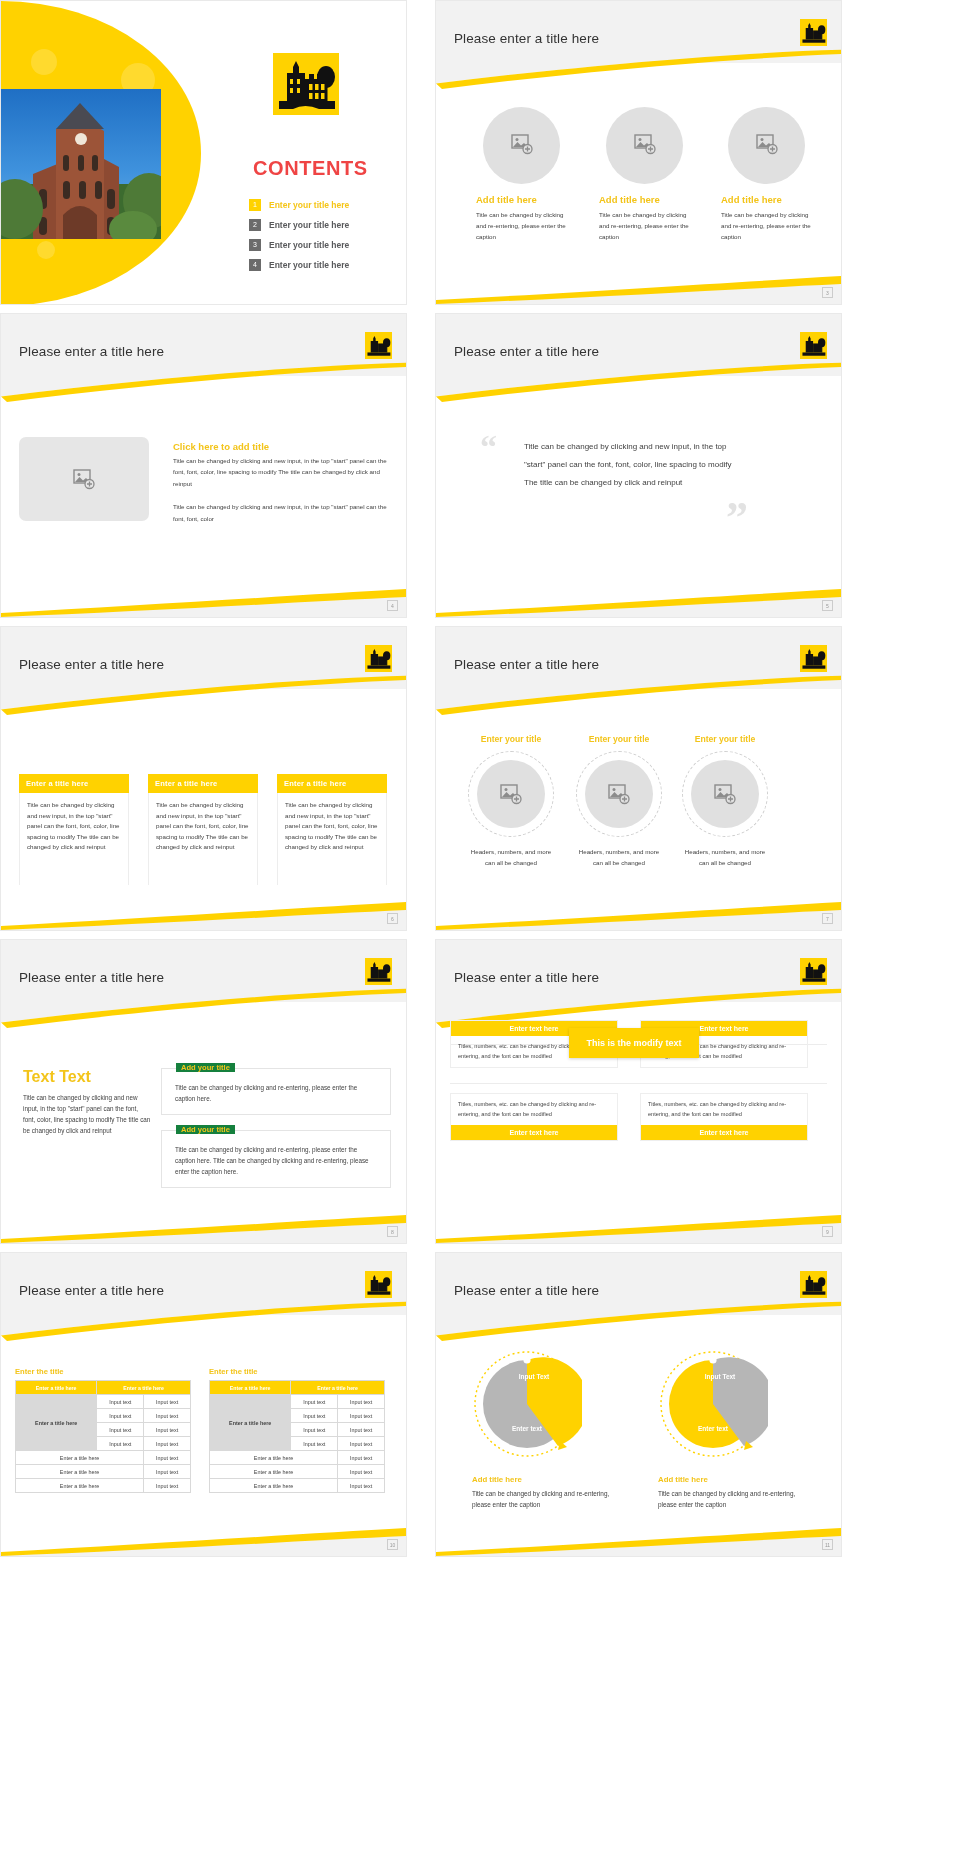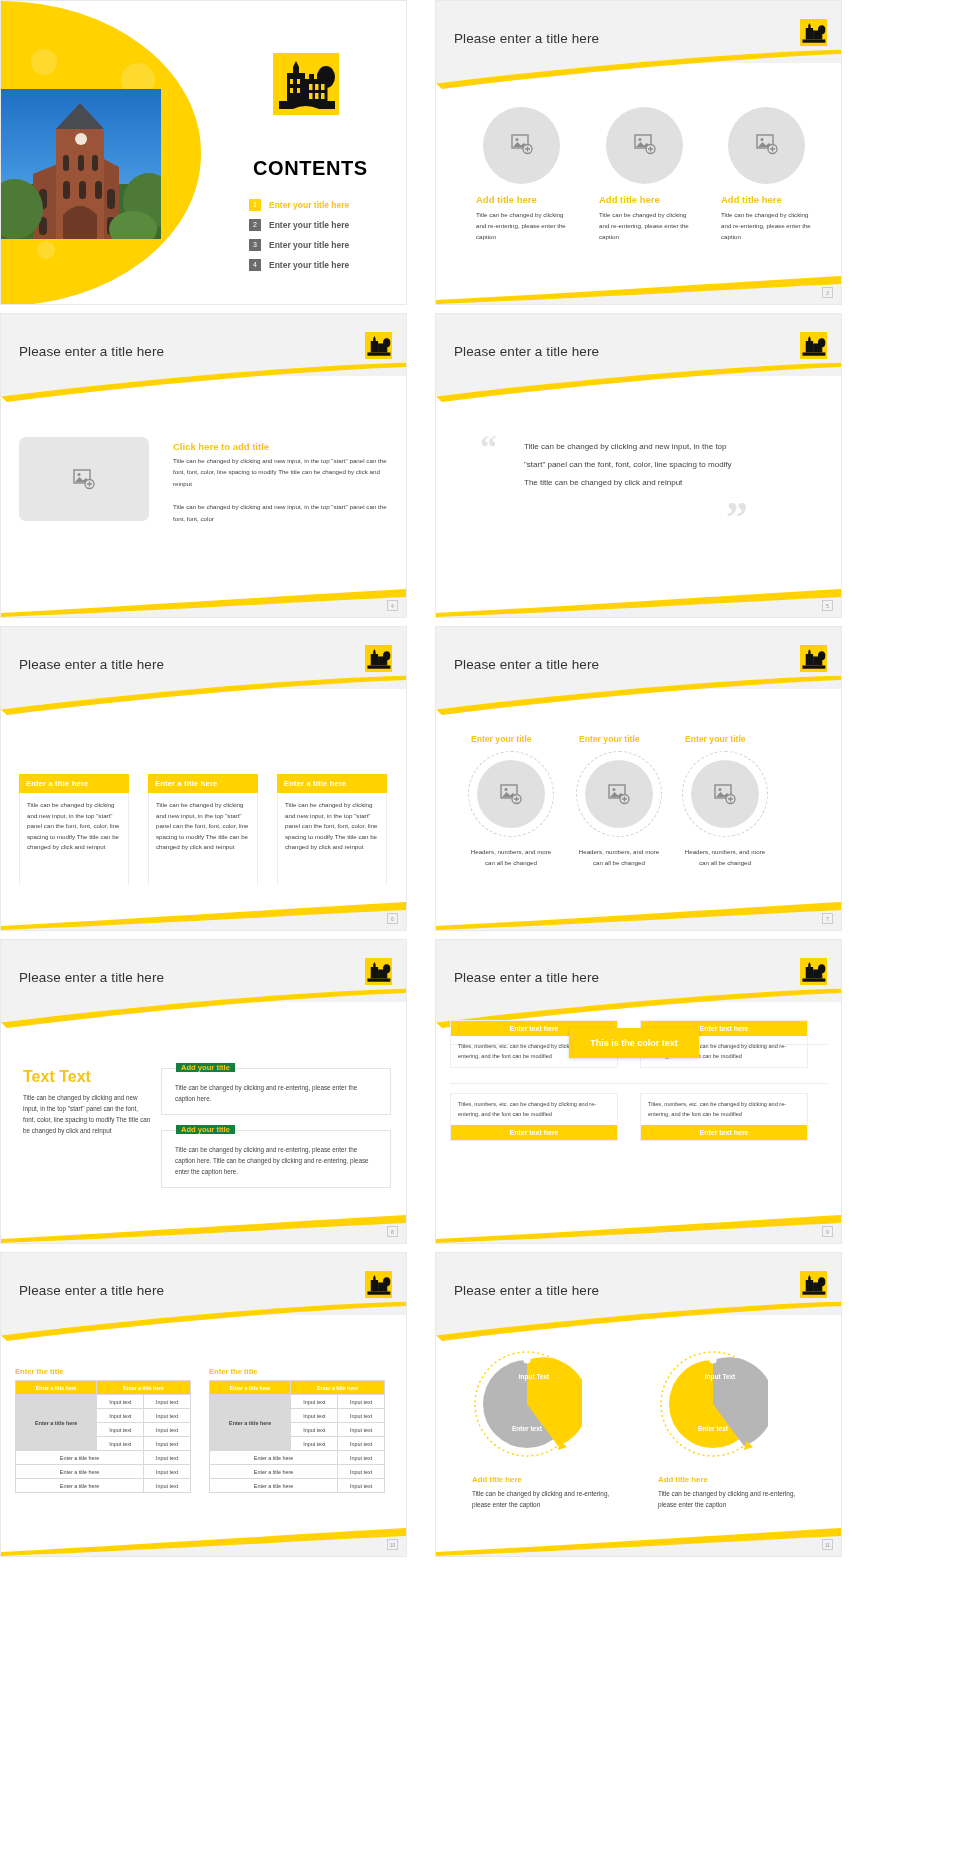--- a/index.html
+++ b/index.html
@@ -59,21 +59,21 @@
   .cover-photo {
     position: absolute; left: 0; top: 88px; width: 160px; height: 150px;
     overflow: hidden;
   }
   .sky { position:absolute; inset:0; background: linear-gradient(180deg,#1f6fc4 0%, #3f92dd 55%, #6fb2e8 100%); }
   .cover-logo {
     position:absolute; left: 272px; top: 52px; width: 66px; height: 62px; background:#ffd200;
   }
   .contents-title {
     position:absolute; left: 252px; top: 156px;
-    font-size: 20px; font-weight: bold; color:#000000; letter-spacing: .6px;
+    font-size: 20px; font-weight: bold; color:#ef4444; letter-spacing: .6px;
   }
   .toc { position:absolute; left: 248px; top: 194px; }
   .toc-row { display:flex; align-items:center; height: 20px; margin-bottom: 0px; }
   .toc-num {
     width: 12px; height: 12px; background:#6b6b6b; color:#fff;
     font-size: 7px; line-height:12px; text-align:center; margin-right: 8px;
   }
   .toc-row.active .toc-num { background:#ffd200; color:#fff; }
   .toc-txt { font-size: 8.5px; font-weight: bold; color: #58595b; }
   .toc-row.active .toc-txt { color:#f5c518; }
@@ -106,21 +106,21 @@
     background:#ffd200; color:#fff; font-size:7.5px; font-weight:bold;
     padding: 5px 7px; letter-spacing:.2px;
   }
   .card-bd { font-size: 6.2px; color:#3f3f3f; line-height: 10.6px; padding: 7px 7px 0 7px;
              border-left: 1px solid #ededed; border-right:1px solid #ededed; min-height:92px; }
 
   
   .dash-ring {
     position:absolute; border-radius:50%; border: 1px dashed #cfcfcf;
   }
-  .ring-title { position:absolute; width: 80px; text-align:left;
+  .ring-title { position:absolute; width: 80px; text-align:center;
      font-size: 8.6px; font-weight:bold; color:#f3c41a; line-height: 12px; }
   .ring-cap { position:absolute; width: 82px; text-align:center;
      font-size: 6.2px; color:#3f3f3f; line-height: 10.5px; }
 
   
   .yourtext { position:absolute; left: 22px; top: 128px;
      font-size: 16px; font-weight:bold; color:#f3c41a; }
   .yt-body { position:absolute; left: 22px; top: 152px; width: 128px;
      font-size: 6.3px; color:#3f3f3f; line-height: 11px; }
   .yt-box { position:absolute; left: 160px; width: 230px; border:1px solid #e4e4e4; }
@@ -558,21 +558,21 @@
     </div>
     <div class="tbox" style="left:14px;top:153px;">
       <div class="bd">Titles, numbers, etc. can be changed by clicking and re-entering, and the font can be modified</div>
       <div class="ft">Enter text here</div>
     </div>
     <div class="tbox" style="left:204px;top:153px;">
       <div class="bd">Titles, numbers, etc. can be changed by clicking and re-entering, and the font can be modified</div>
       <div class="ft">Enter text here</div>
     </div>
 
-    <div class="center-pill">This is the color text</div>
+    <div class="center-pill">This is the modify text</div>
 
     <svg class="botcurve" viewBox="0 0 407 34" preserveAspectRatio="none">
       <path d="M0 34 L407 34 L407 6 C300 12 150 22 0 30 Z" fill="#ffd200"></path>
       <path d="M0 34 L407 34 L407 14 C300 19 150 28 0 34 Z" fill="#f2f2f2"></path>
     </svg>
     <div class="pagenum">9</div>
   </div>
 
   <div class="slide left">
     <div class="hdr"></div>

